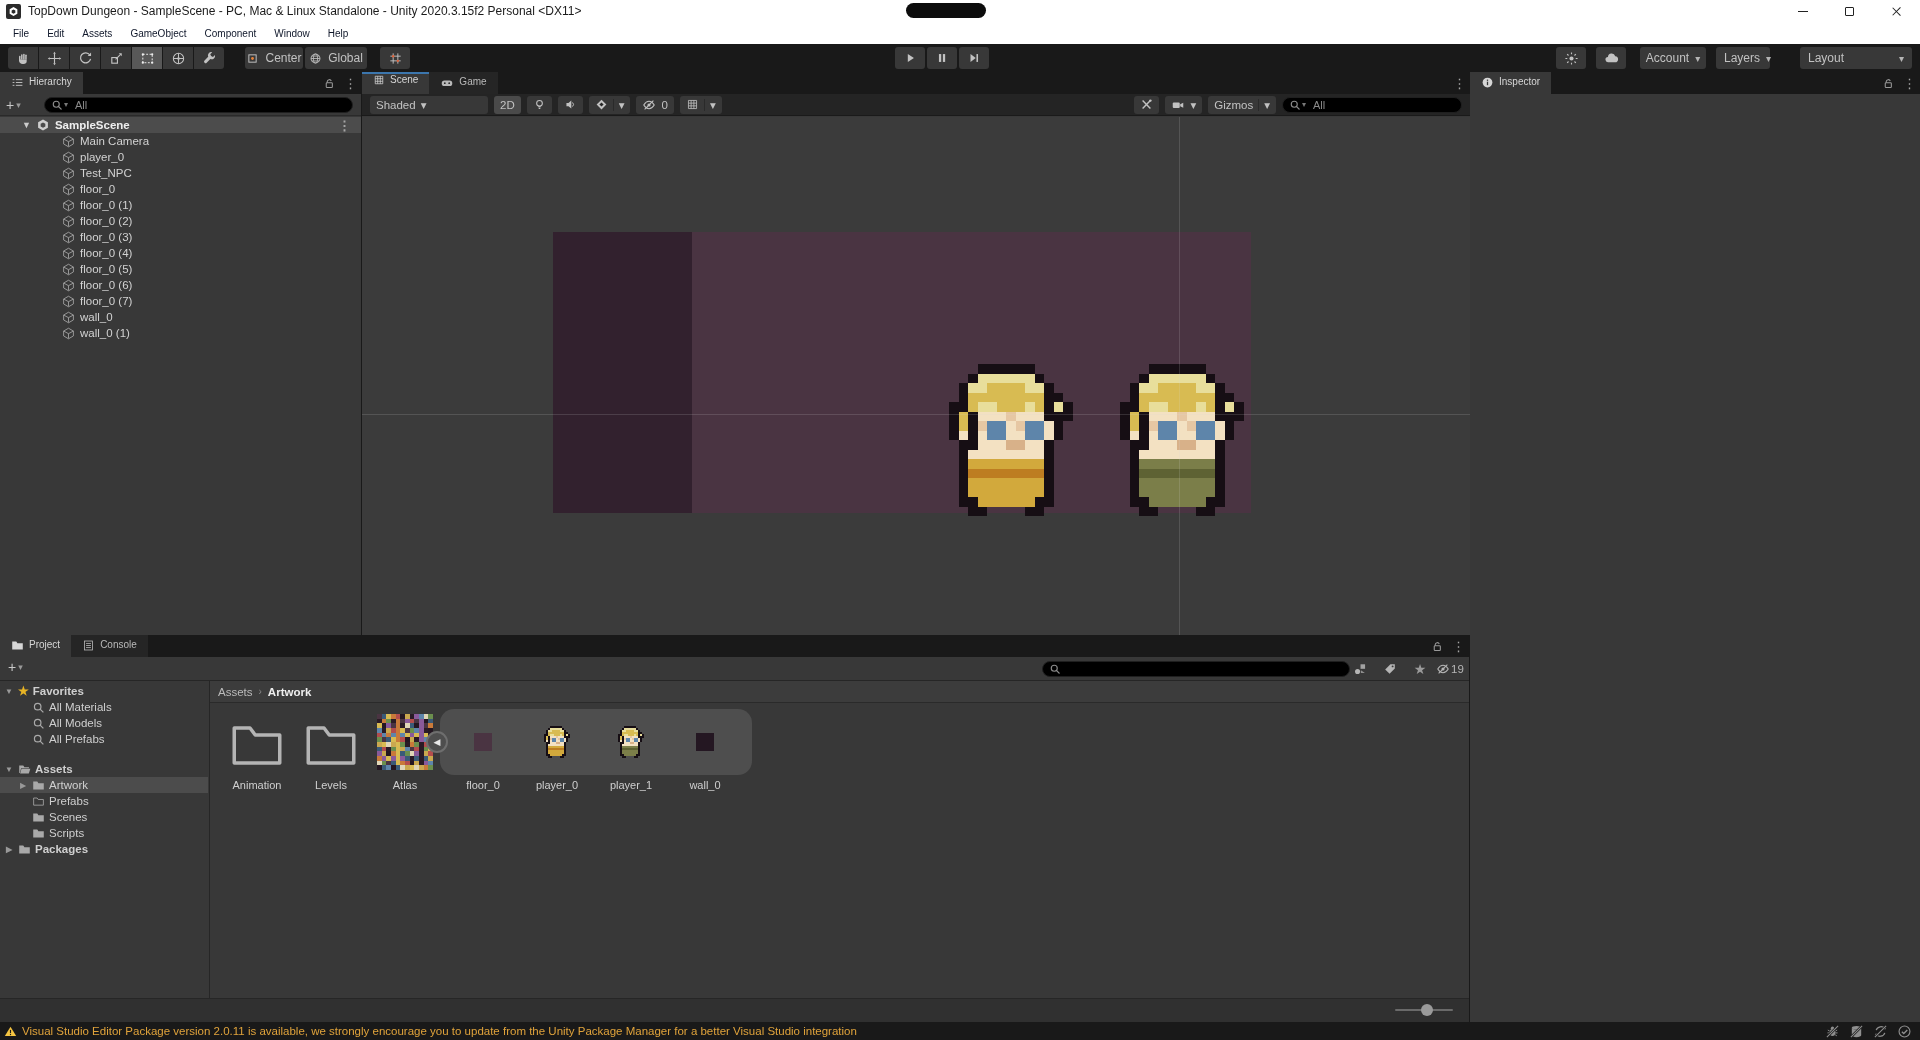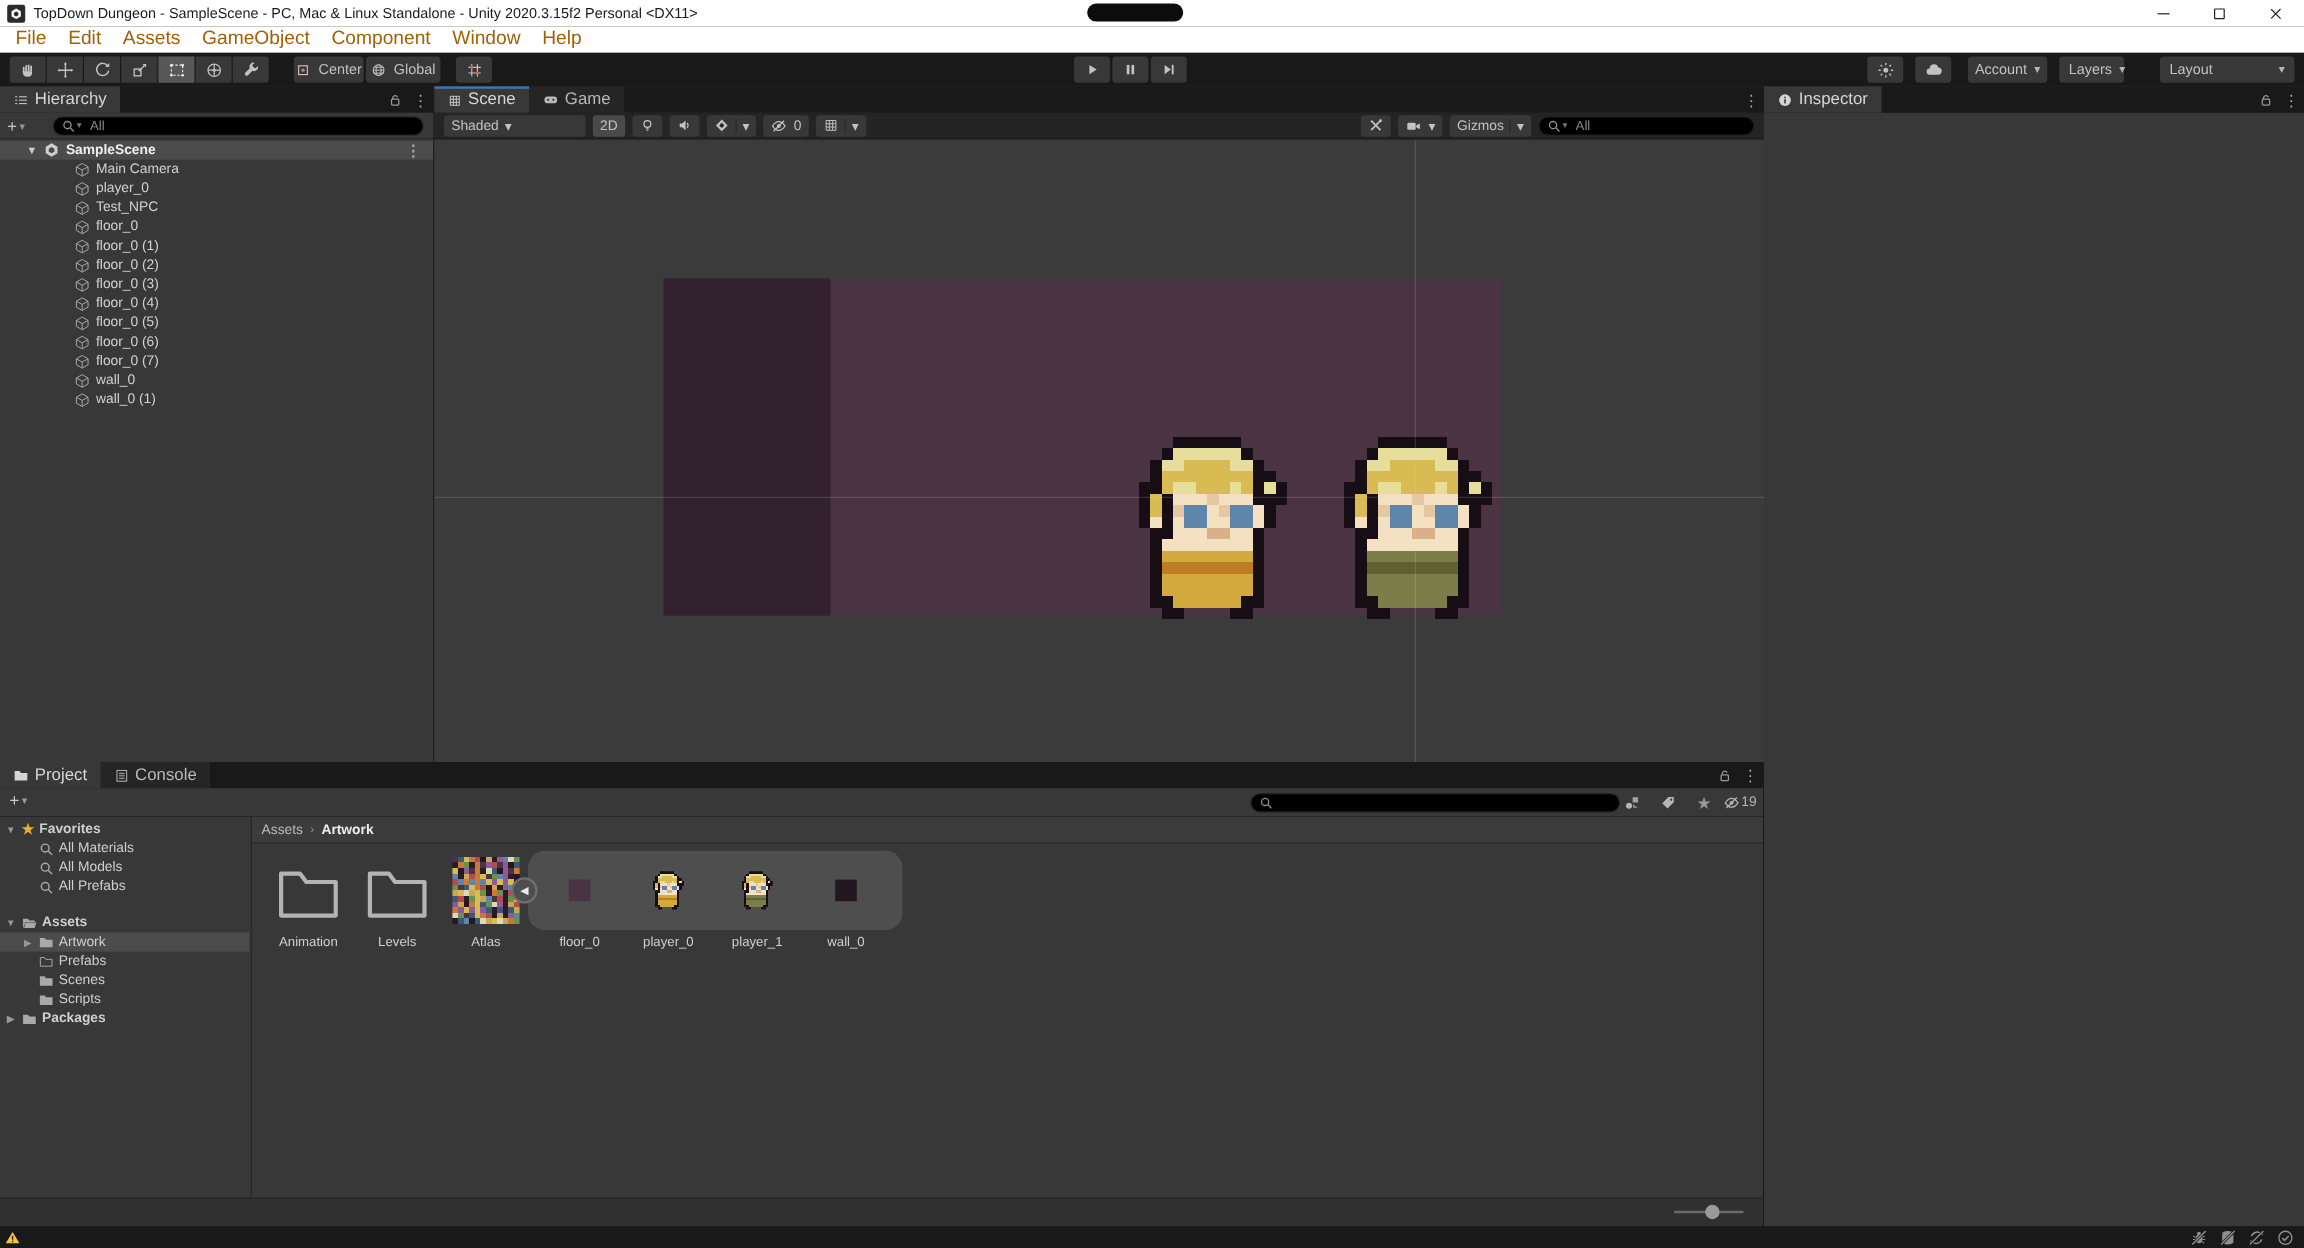--- a/index.html
+++ b/index.html
@@ -13,35 +13,35 @@
 .title-text{font-size:12px;color:#1b1b1b;white-space:nowrap}
 .title-pill{position:absolute;left:906px;top:3px;width:80px;height:15px;background:#0c0c0c;border-radius:8px}
 .winbtns{position:absolute;right:0;top:0;height:22px;display:flex}
 .winbtn{width:47px;height:22px;display:flex;align-items:center;justify-content:center}
 .wb-min{width:10px;height:0;border-top:1.5px solid #222}
 .wb-max{width:9px;height:9px;border:1.2px solid #222;border-radius:1px}
 .wb-close{position:relative;width:11px;height:11px}
 .wb-close:before,.wb-close:after{content:"";position:absolute;left:5px;top:0;width:1.4px;height:11px;background:#222}
 .wb-close:before{transform:rotate(45deg)}.wb-close:after{transform:rotate(-45deg)}
 .menubar{position:absolute;left:0;top:22px;width:100%;height:22px;background:#ffffff;display:flex;align-items:center;padding-left:4px}
-.menu-item{color:#a16207;padding:0 9px;font-size:16px}
+.menu-item{color:#0f172a;padding:0 9px;font-size:10px}
 
 .toolbar{position:absolute;left:0;top:44px;width:100%;height:28px;background:#191919}
 .tbtn{position:absolute;top:3px;height:22px;background:#383838;border-radius:3px;display:flex;align-items:center;justify-content:center;color:#c2c2c2}
 .tgroup{position:absolute;top:3px;height:22px;display:flex;gap:1px}
 .tgroup .tseg{width:30px;height:22px;background:#383838;display:flex;align-items:center;justify-content:center;color:#c2c2c2}
 .tgroup .tseg:first-child{border-radius:3px 0 0 3px}
 .tgroup .tseg:last-child{border-radius:0 3px 3px 0}
 .tseg.sel{background:#585858;color:#eee}
 .dropbtn{padding:0 8px;gap:6px;font-size:12px}
 .dropbtn .caret{color:#b5b5b5;font-size:10px}
 
 .panel{position:absolute;background:#383838}
 .tabbar{position:absolute;left:0;top:0;right:0;height:22px;background:#191919;display:flex;align-items:flex-end}
-.tab{height:22px;display:flex;align-items:flex-end;gap:5px;padding:4px 11px;font-size:14px;color:#b9b9b9;background:#252525}
+.tab{height:22px;display:flex;align-items:flex-start;gap:5px;padding:4px 11px;font-size:10px;color:#b9b9b9;background:#252525}
 .tab.active{background:#383838;color:#d6d6d6}
 .tab.accent{border-top:2px solid #3c76ad;padding-top:0}
 .tab-right{position:absolute;right:4px;top:0;height:22px;display:flex;align-items:center;gap:8px;color:#999}
 .kebab{color:#a5a5a5;font-size:13px;letter-spacing:0}
 
 .searchwrap{position:relative;height:16px}
 .searchwrap input{width:100%;height:100%;background:#000000;border:1px solid #1f1f1f;border-radius:8px;color:#bbb;font-size:11px;padding:0 8px 0 30px;outline:none}
 .searchwrap input::placeholder{color:#8b8b8b}
 .searchwrap .mag{position:absolute;left:7px;top:2px;color:#8b8b8b}
 .searchwrap .mcaret{position:absolute;left:20px;top:3px;color:#777;font-size:8px}
@@ -1649,20 +1649,21 @@
   </div>
 
   <div class="statusbar">
     <span class="icon">
         <svg width="13" height="13" viewBox="0 0 16 16">
           <path fill="#f5c542" d="M8 2 15 13.5H1z"></path>
           <rect x="7.3" y="6" width="1.4" height="4" fill="#1a1a1a"></rect>
           <rect x="7.3" y="11" width="1.4" height="1.5" fill="#1a1a1a"></rect>
         </svg>
       </span>
+    <span class="status-text">Visual Studio Editor Package version 2.0.11 is available, we strongly encourage you to update from the Unity Package Manager for a better Visual Studio integration</span>
     <span class="status-icons">
       <span class="icon">
           <svg width="15" height="15" viewBox="0 0 16 16">
             <ellipse cx="8" cy="9" rx="3" ry="3.8" fill="currentColor"></ellipse>
             <circle cx="8" cy="4.4" r="1.8" fill="currentColor"></circle>
             <path d="M3 6.5 5 7.5M13 6.5 11 7.5M2.6 9.5h2.6M13.4 9.5h-2.6M3.4 12.6l1.8-1.2M12.6 12.6l-1.8-1.2" stroke="currentColor"></path>
             <line x1="2" y1="14" x2="14" y2="2" stroke="#191919" stroke-width="2.6"></line>
             <line x1="2" y1="14" x2="14" y2="2" stroke="currentColor" stroke-width="1.2"></line>
           </svg>
         </span>

